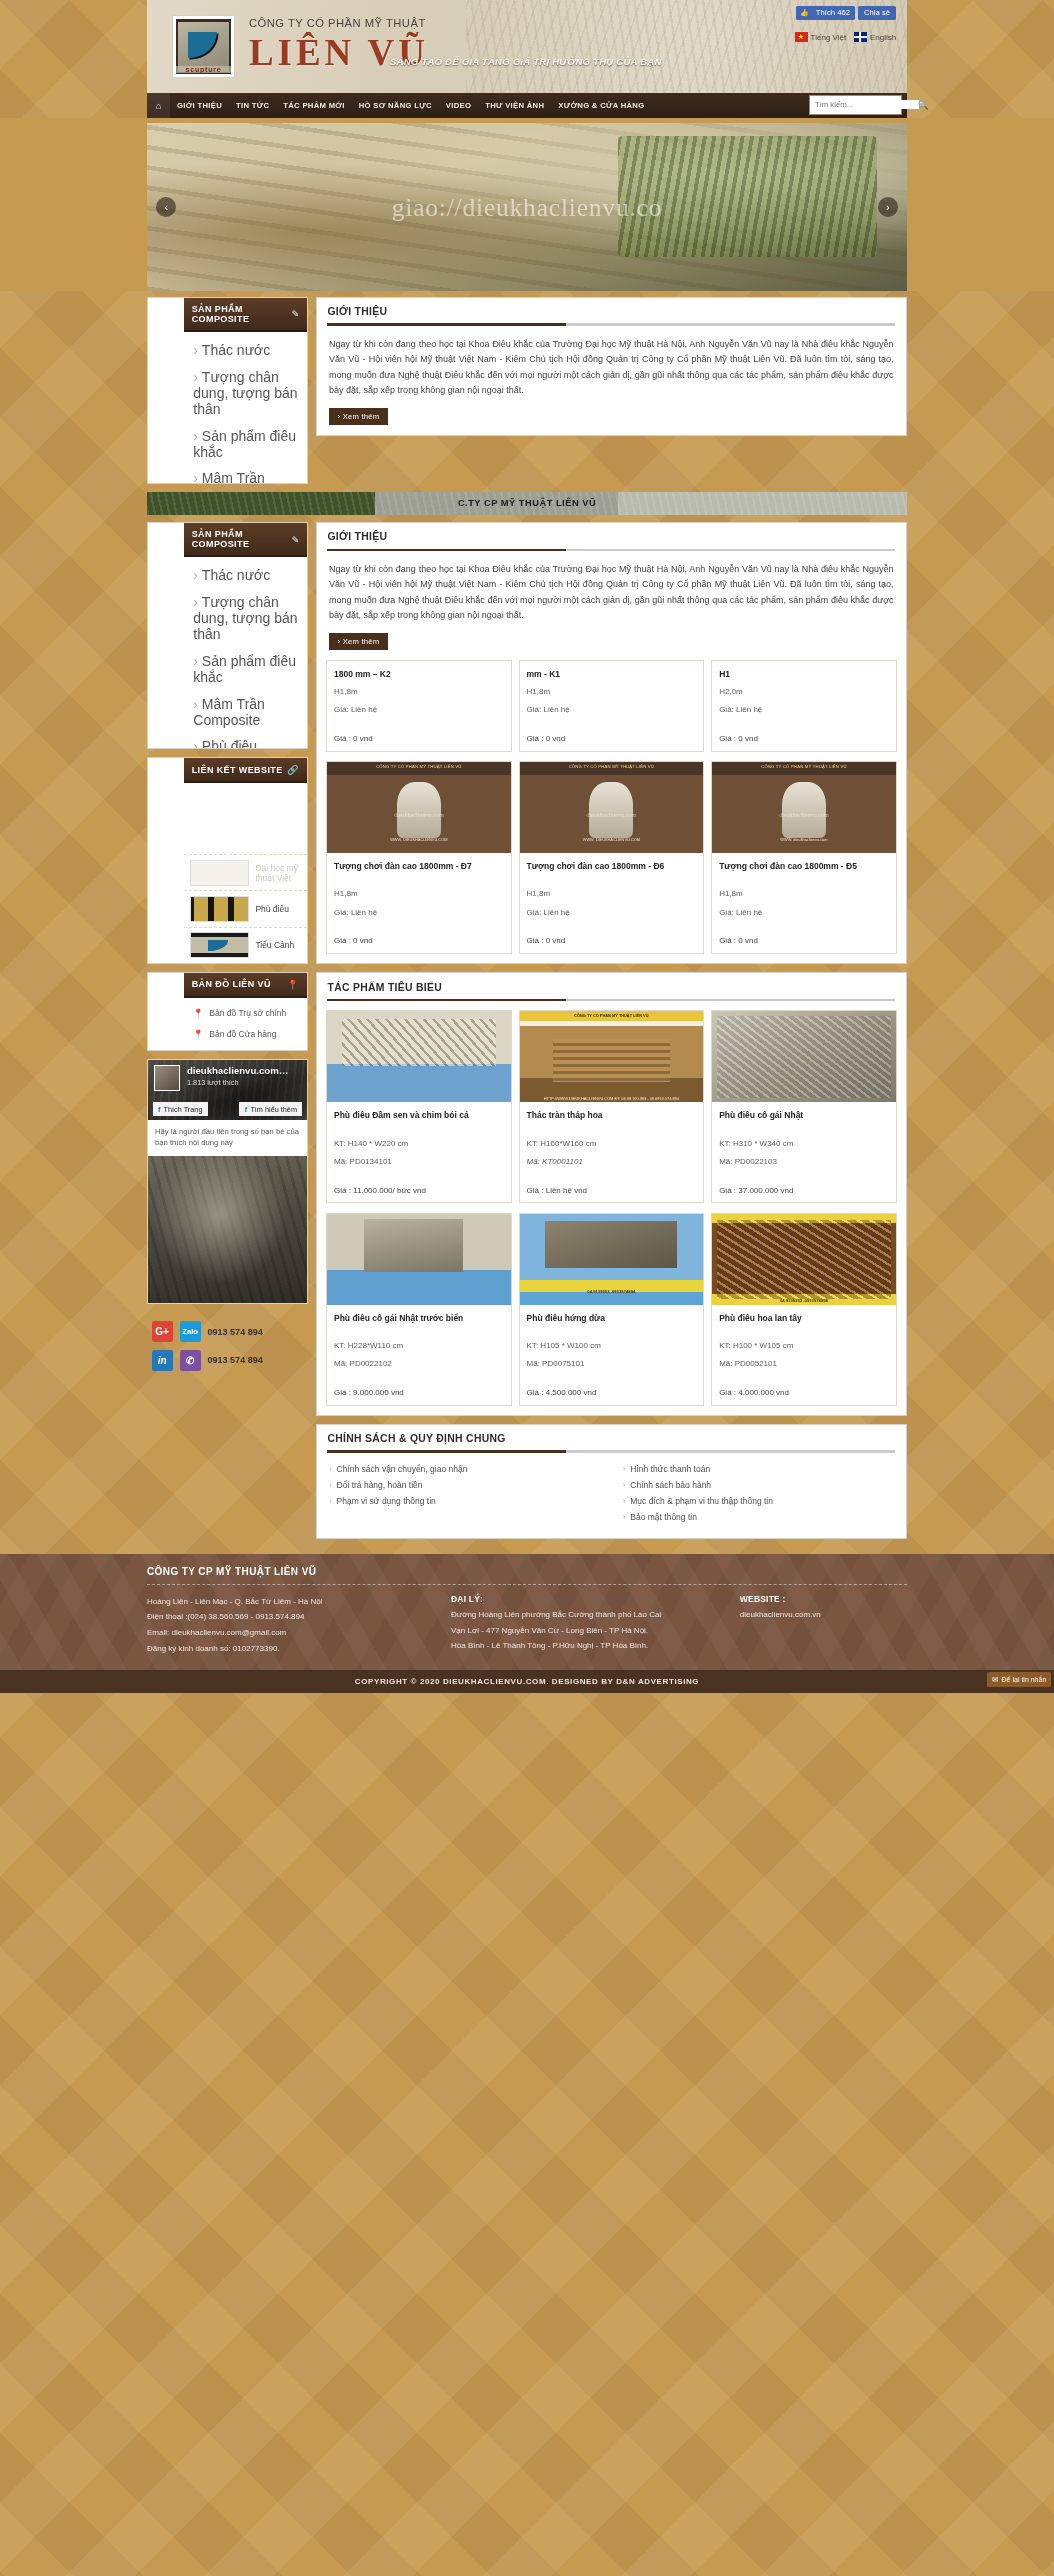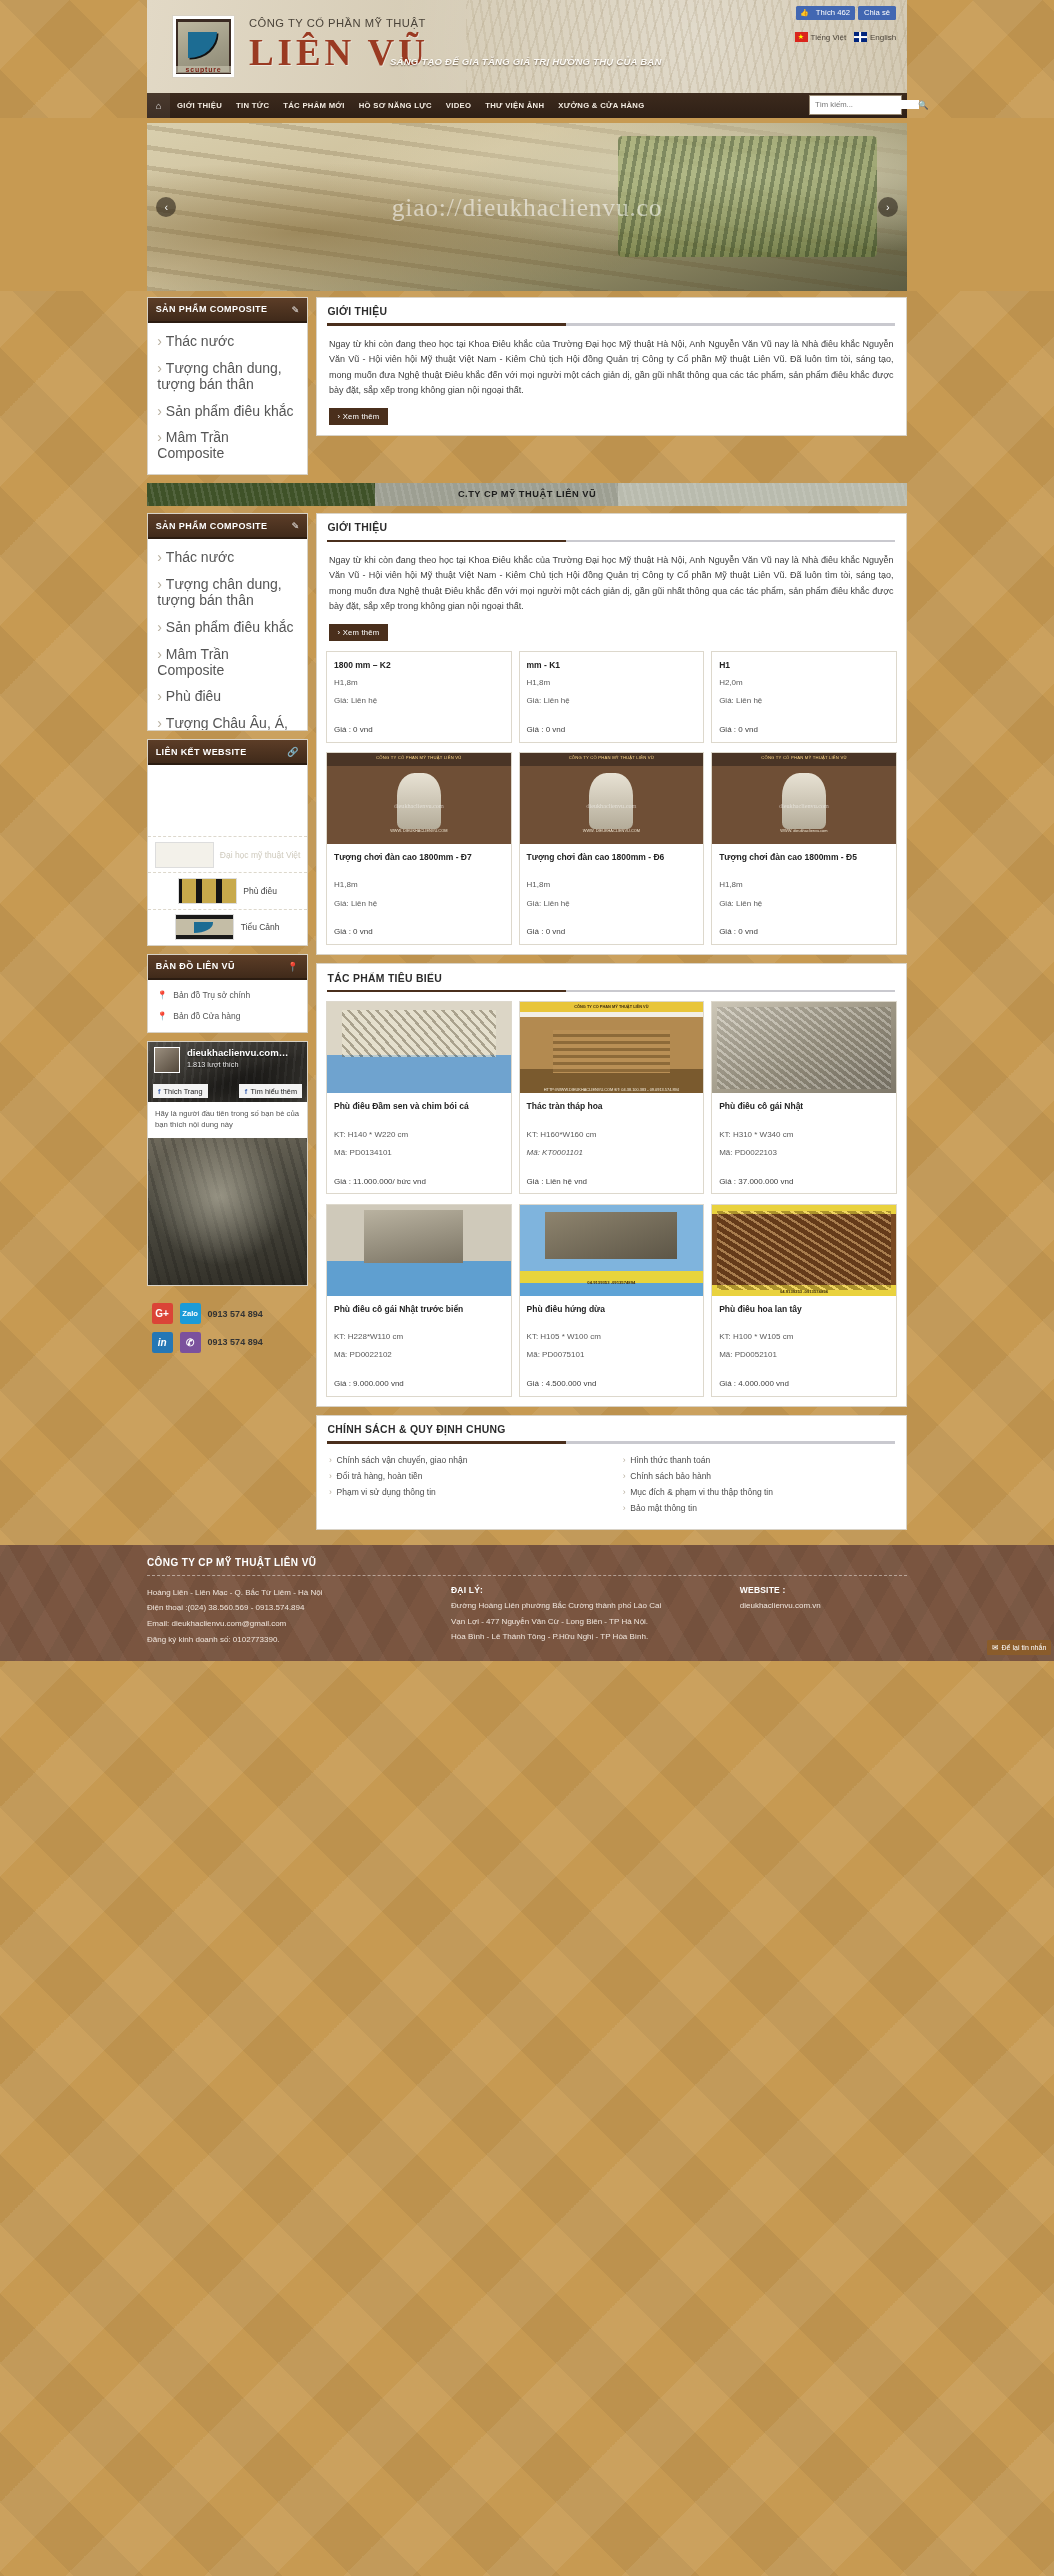--- a/index.html
+++ b/index.html
@@ -147,21 +147,21 @@
     font-size: 10.8px; z-index: 3; cursor: pointer;
   }
   .sl-prev { left: 9.3px; } .sl-next { right: 9.3px; }
 
   
   .main-area { width: 760px; margin: 6.2px auto 0; display: flex; gap: 7.7px; align-items: flex-start; }
   .sidebar { width: 161px; flex: 0 0 161px; }
   .content { flex: 1; }
 
   
-  .panel { background: #fff; margin-bottom: 7.7px; border: 0.8px solid #d8d2c6; }
+  .panel { background: #fff; margin-bottom: 7.7px; border: 0.8px solid #d8d2c6; padding-left: 36px; }
   .panel-head {
     background: linear-gradient(180deg,#5c3d27,#402a1a);
     color: #fff; padding: 6.2px 7.7px; display: flex; align-items: center;
     justify-content: space-between; border-bottom: 2.3px solid #2b1c11;
   }
   .panel-title { font-size: 9px; font-weight: bold; letter-spacing: 0.4px; }
   .panel-ic { font-size: 9.3px; opacity: .95; }
   .panel-body { padding: 4.6px 0 6.2px; }
   .menu-li {
     display: block; padding: 5.4px 9.3px; font-size: 14px; color: #555;
@@ -169,21 +169,21 @@
   }
   .menu-li .chev { color: #b6ad9d; margin-right: 3.9px; }
   .panel-body.scroll-cut { max-height: 151px; overflow: hidden; }
   .panel-body.scroll-cut2 { max-height: 191px; overflow: hidden; }
 
   
   .lk-body { padding: 0; }
   .lk-blank { height: 71px; }
   .lk-item {
     display: flex; align-items: center; gap: 6.2px; padding: 4.6px 6.2px;
-    border-top: 0.8px dashed #ddd8cc; font-size: 8.5px; color: #444; justify-content: center;
+    border-top: 0.8px dashed #ddd8cc; font-size: 8.5px; color: #444;
   }
   .lk-thumb { width: 59px; height: 26px; border: 0.8px solid #ddd; flex: 0 0 59px; }
   .lk-thumb.t0 { background: #f3f1ea; }
   .lk-thumb.t1 { background: repeating-linear-gradient(90deg,#141414 0 3.1px,#c7a94b 3.1px 17px,#141414 17px 20px); }
   .lk-thumb.t2 { background: linear-gradient(180deg,#1a1a1a 0 18%, #c4bda6 18% 82%, #1a1a1a 82%); position:relative; }
   .lk-thumb.t2::after{content:"";position:absolute;left:30%;top:28%;width:34%;height:44%;background:#1c6c93;border-bottom-right-radius:100% 100%;}
   .lk-item.faded { color: #cfcabd; }
 
   
   .map-li { display: flex; align-items: center; gap: 5.4px; padding: 5.4px 9.3px; font-size: 8.5px; color: #555; }
@@ -726,20 +726,23 @@
           <div class="ft-line">Hòa Bình - Lê Thánh Tông - P.Hữu Nghị - TP Hòa Bình.</div>
         </div>
         <div class="ft-c3">
           <div class="ft-head">WEBSITE :</div>
           <div class="ft-line">dieukhaclienvu.com.vn</div>
         </div>
       </div>
     </div>
   </div>
 
+  <div class="copyright">
+    <span>COPYRIGHT © 2020 DIEUKHACLIENVU.COM. DESIGNED BY D&amp;N ADVERTISING</span>
+  </div>
 
   <div class="ft-tab">
     <span class="env">✉</span>
     <span>Để lại tin nhắn</span>
   </div>
 
 </div>
 
 
 </body></html>

